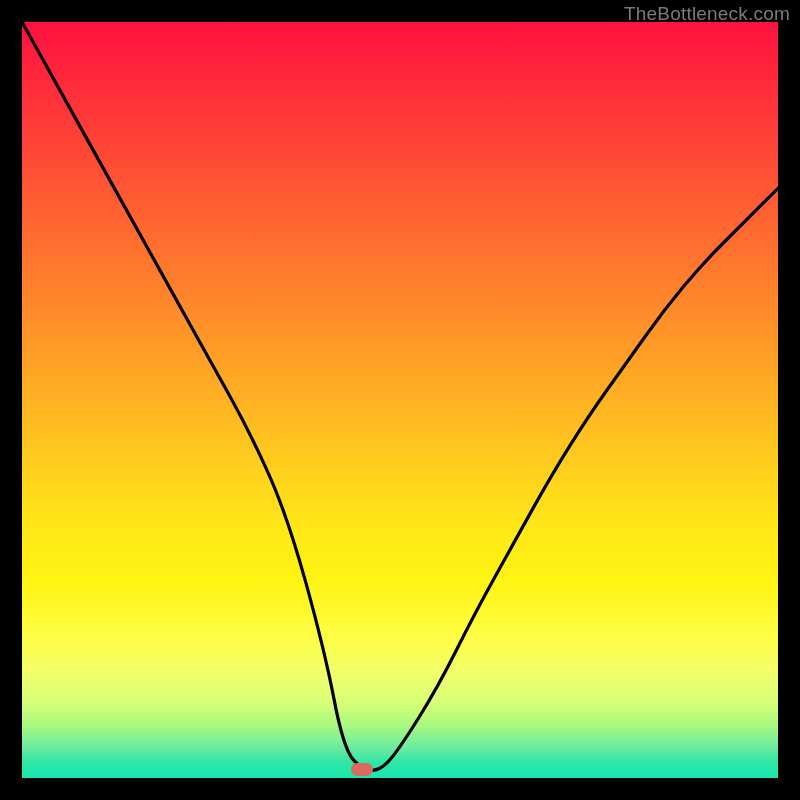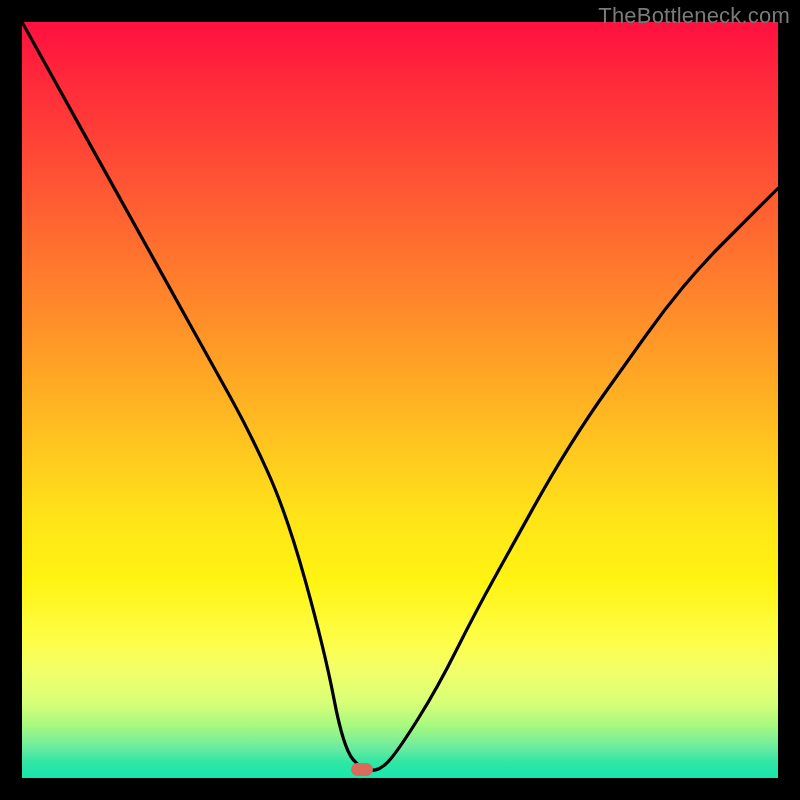--- a/index.html
+++ b/index.html
@@ -41,21 +41,21 @@
       #6beba0 96%,
       #2fe6a5 98%,
       #18e6b0 100%
     );
   }
   .watermark {
     position: absolute;
     top: 3px;
     right: 10px;
     color: #7a7a7a;
-    font-size: 22px;
+    font-size: 19px;
     letter-spacing: 0.2px;
     font-weight: 500;
     user-select: none;
   }
   .curve {
     position: absolute;
     left: 0;
     top: 0;
     width: 756px;
     height: 756px;

